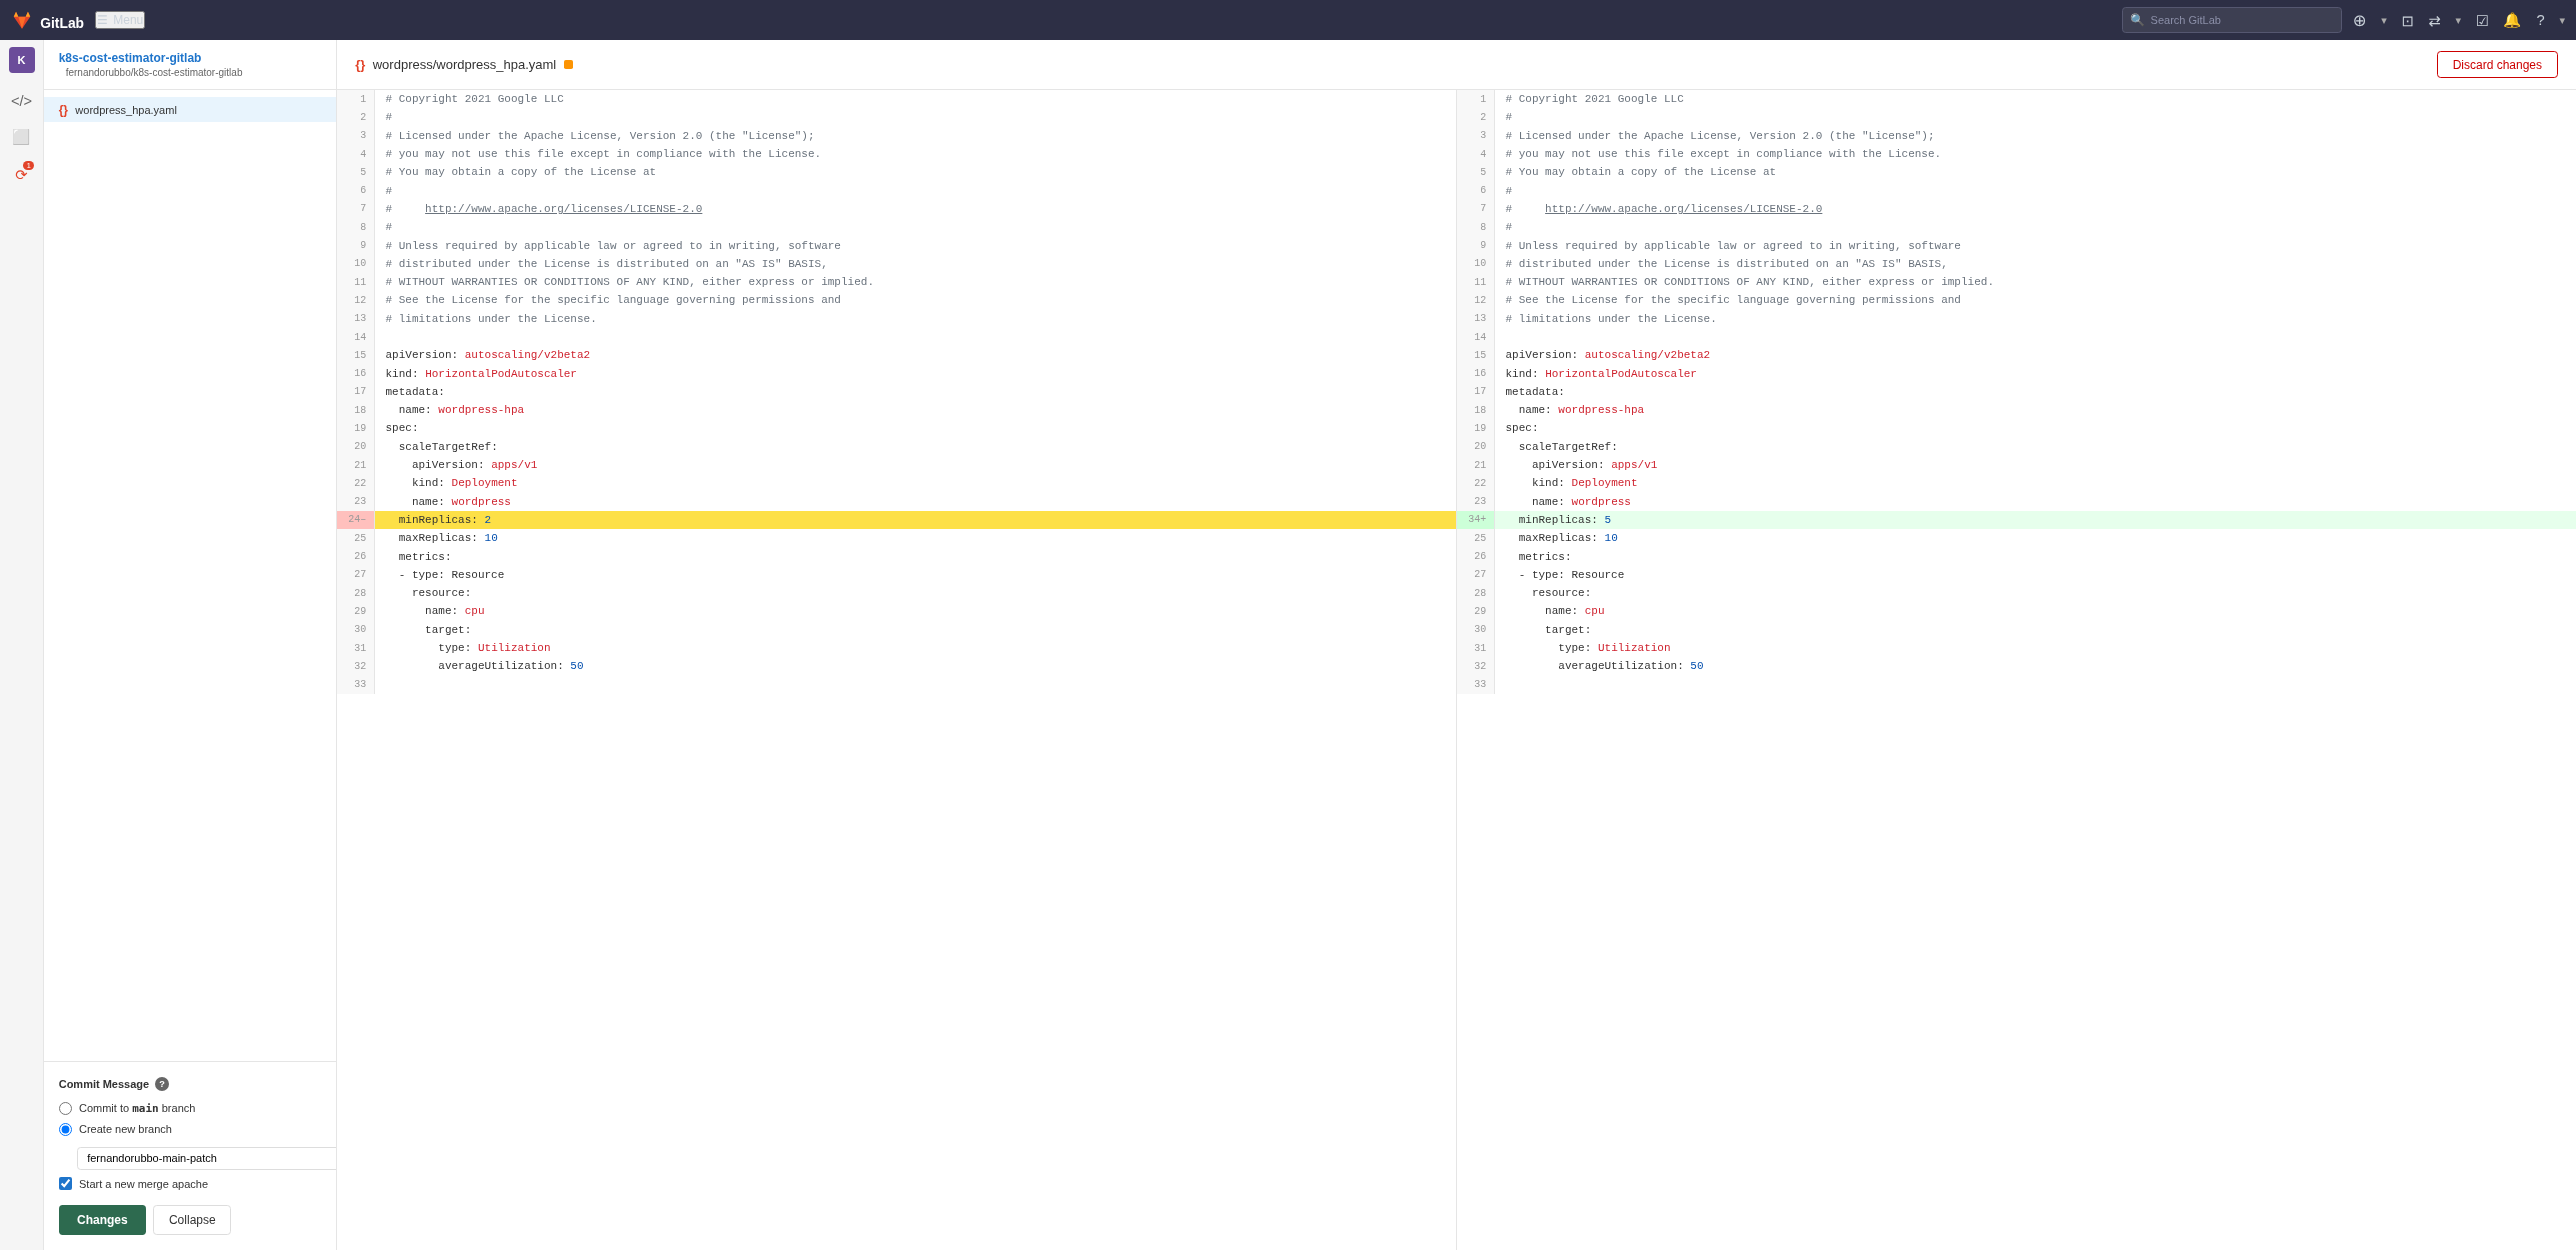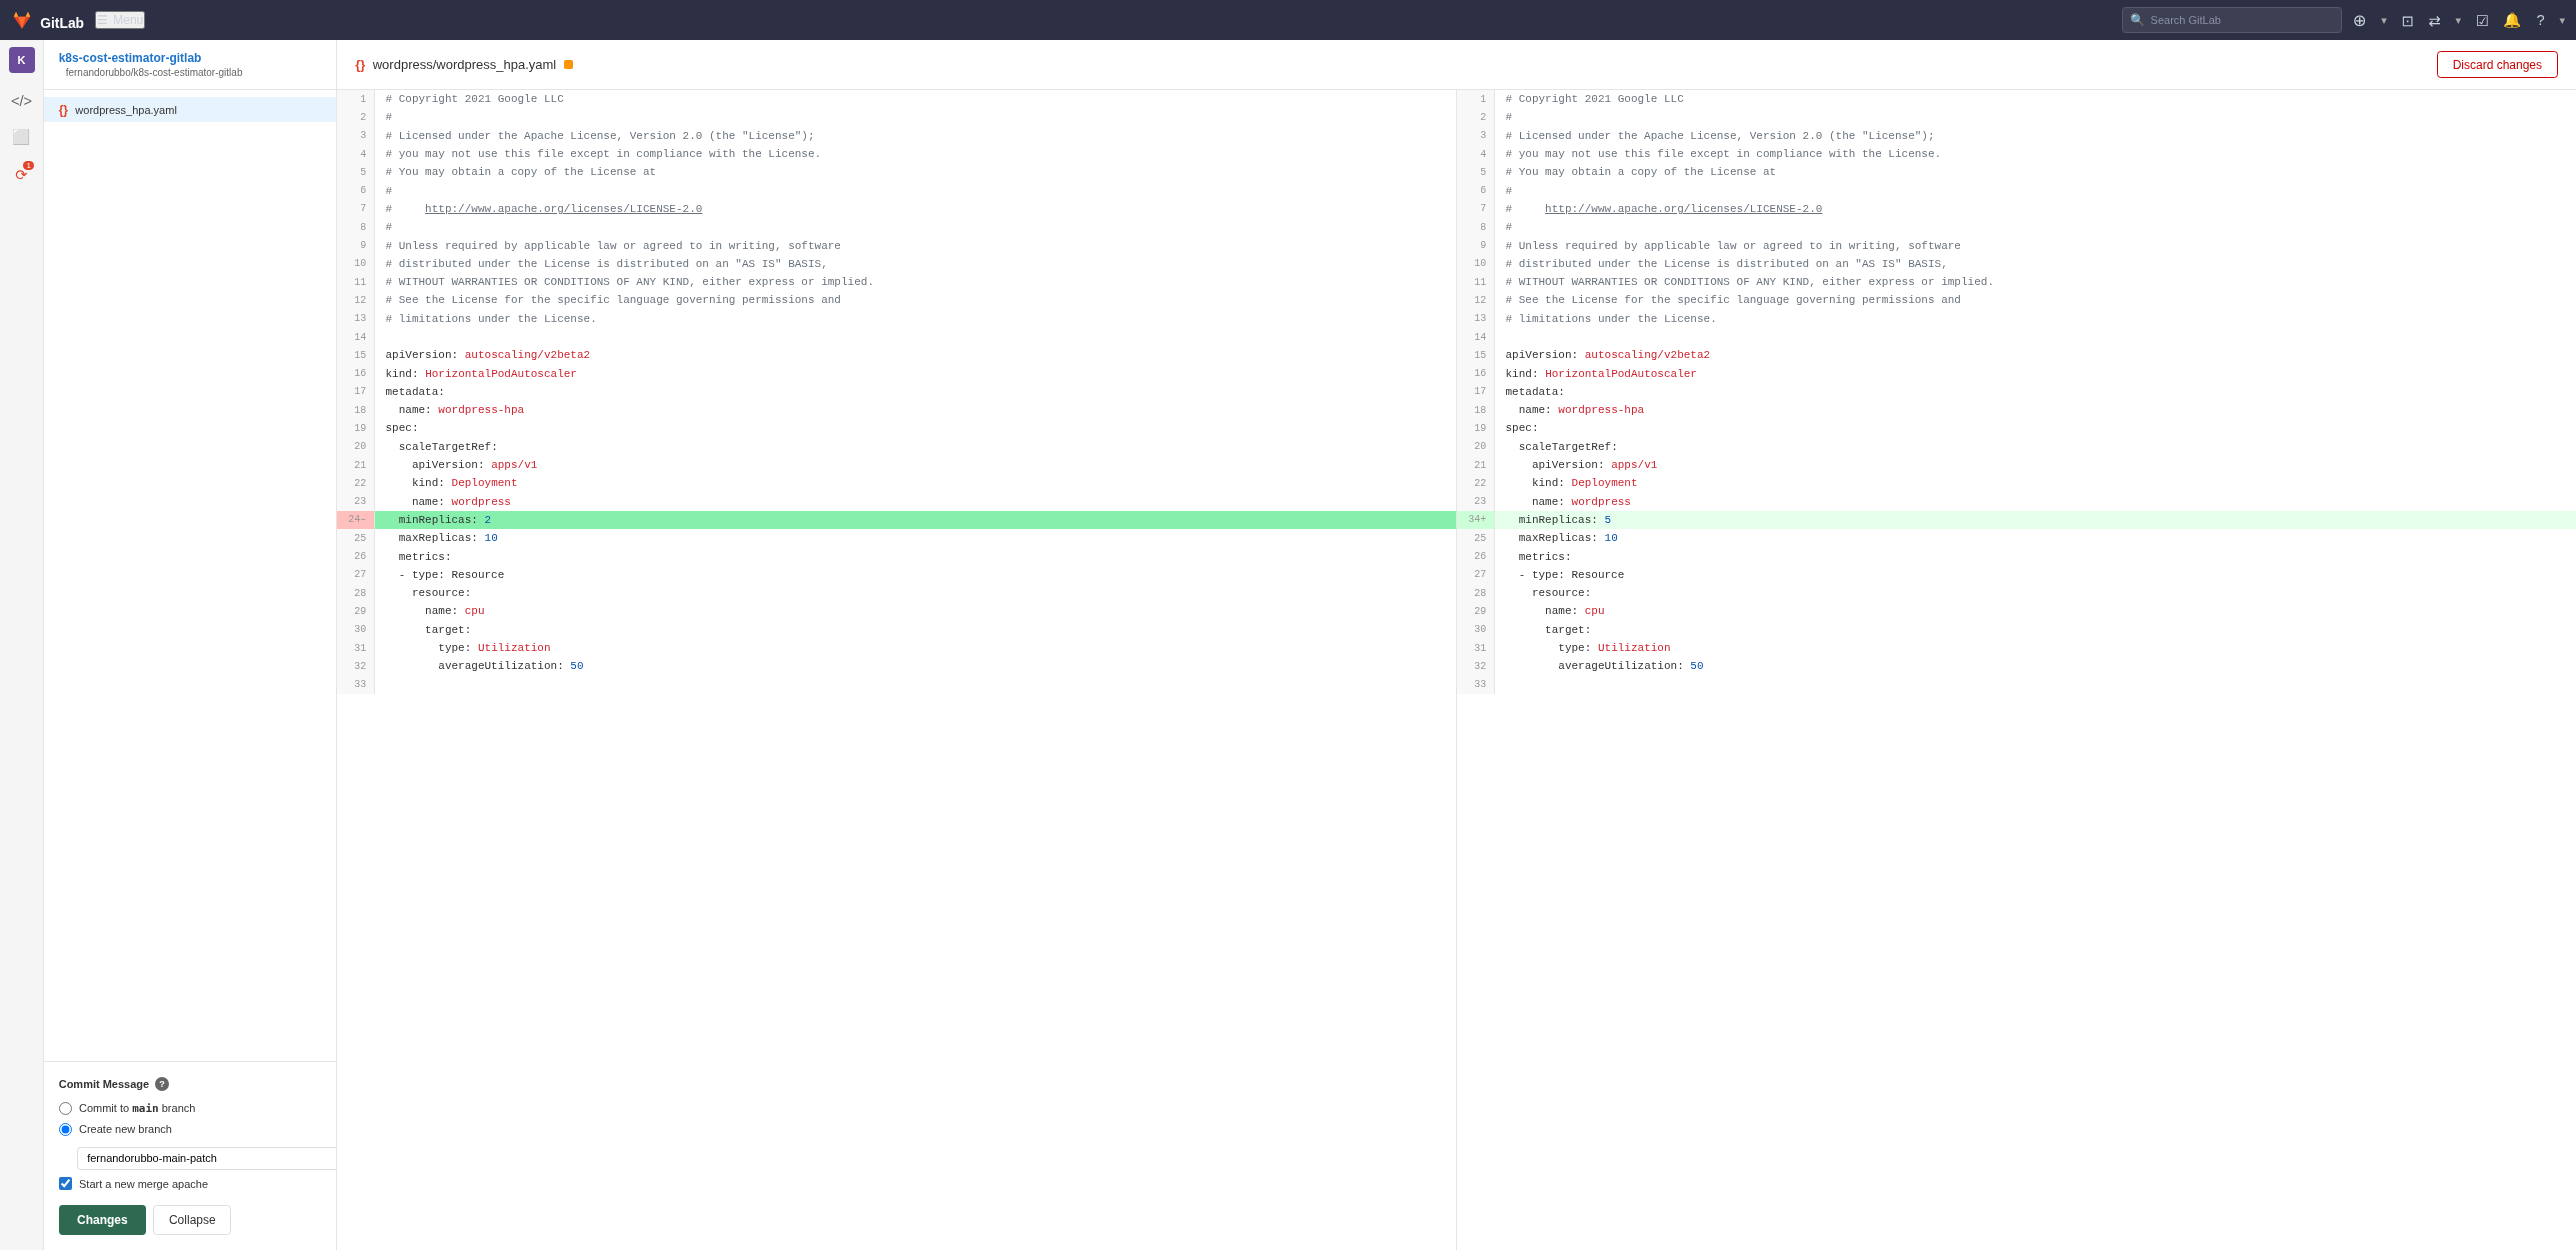--- a/index.html
+++ b/index.html
@@ -329,21 +329,21 @@
       user-select: none;
       font-size: 10px;
       vertical-align: middle;
     }
     .diff-table .line-content {
       padding: 0.9px 11px;
       white-space: pre;
       vertical-align: middle;
       color: #333;
     }
-    .diff-table tr.removed { background: #86efac; }
+    .diff-table tr.removed { background: #fde047; }
     .diff-table tr.removed .line-num { background: #ffc0bd; }
     .diff-table tr.removed .line-content { color: #82071e; }
     .diff-table tr.added { background: #e6ffec; }
     .diff-table tr.added .line-num { background: #ccffd8; }
     .diff-table tr.added .line-content { color: #116329; }
   </style>
 </head>
 <body>
 
 <nav class="top-nav">

